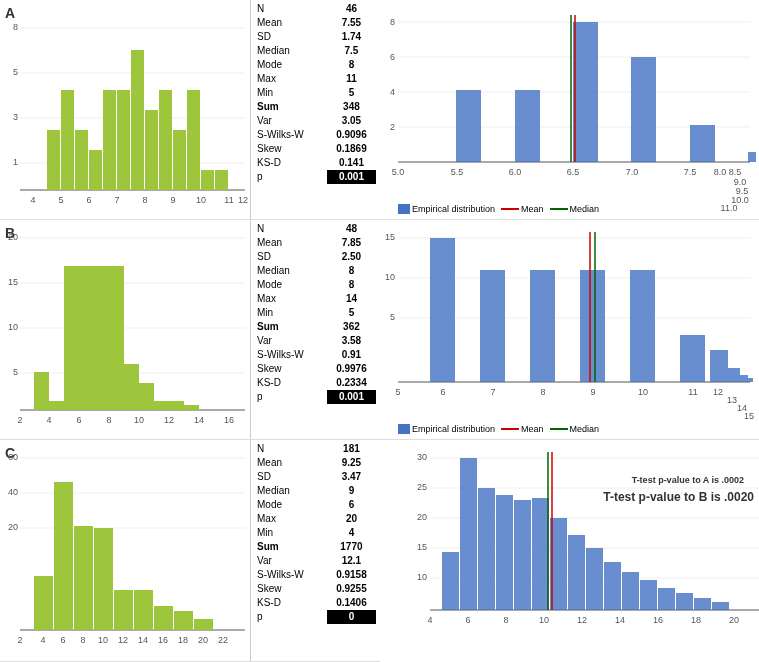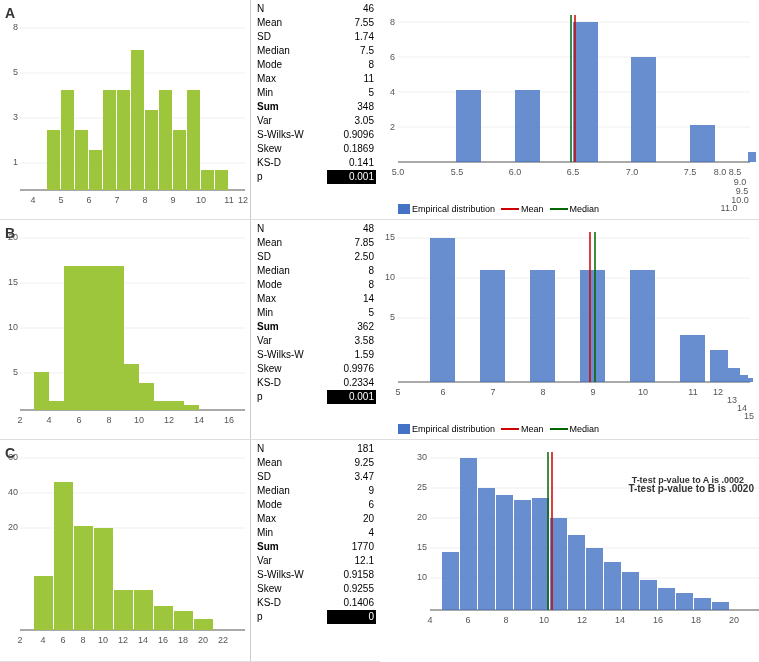--- a/index.html
+++ b/index.html
@@ -55,22 +55,22 @@
     }
     .stats-table {
       width: 100%;
       border-collapse: collapse;
     }
     .stats-table td {
       padding: 0px 2px;
       line-height: 14px;
     }
     .stats-table td:last-child {
-      text-align: right;
-      font-weight: normal;
+      text-align: center;
+      font-weight: bold;
     }
     .p-value-cell {
       background: #000000;
       color: white;
       font-weight: bold;
       text-align: right;
     }
     .section-inner {
       display: flex;
       height: 100%;
@@ -270,21 +270,21 @@
             <tr>
                   <td style="font-weight:bold">Sum</td>
                   <td>362</td>
                 </tr>
             <tr>
                   <td>Var</td>
                   <td>3.58</td>
                 </tr>
             <tr>
                   <td>S-Wilks-W</td>
-                  <td>1.59</td>
+                  <td>0.91</td>
                 </tr>
             <tr>
                   <td>Skew</td>
                   <td>0.9976</td>
                 </tr>
             <tr>
                   <td>KS-D</td>
                   <td>0.2334</td>
                 </tr>
             <tr>
@@ -544,16 +544,16 @@
         <text x="94" y="183" font-size="9" text-anchor="middle" fill="#555">8</text>
         <text x="132" y="183" font-size="9" text-anchor="middle" fill="#555">10</text>
         <text x="170" y="183" font-size="9" text-anchor="middle" fill="#555">12</text>
         <text x="208" y="183" font-size="9" text-anchor="middle" fill="#555">14</text>
         <text x="246" y="183" font-size="9" text-anchor="middle" fill="#555">16</text>
         <text x="284" y="183" font-size="9" text-anchor="middle" fill="#555">18</text>
         <text x="322" y="183" font-size="9" text-anchor="middle" fill="#555">20</text>
       </svg>
       
       <div style="position:absolute; top:35px; right:15px; font-size:9px; font-weight:bold; color:#333;">T-test p-value to A is .0002</div>
-      <div style="position:absolute; top:43px; right:5px; font-size:10px; font-weight:bold; color:#333;">T-test p-value to B is .0020</div>
+      <div style="position:absolute; top:50px; right:5px; font-size:12px; font-weight:bold; color:#333;">T-test p-value to B is .0020</div>
     </div>
   </div>
 </div>
 
 </body></html>

